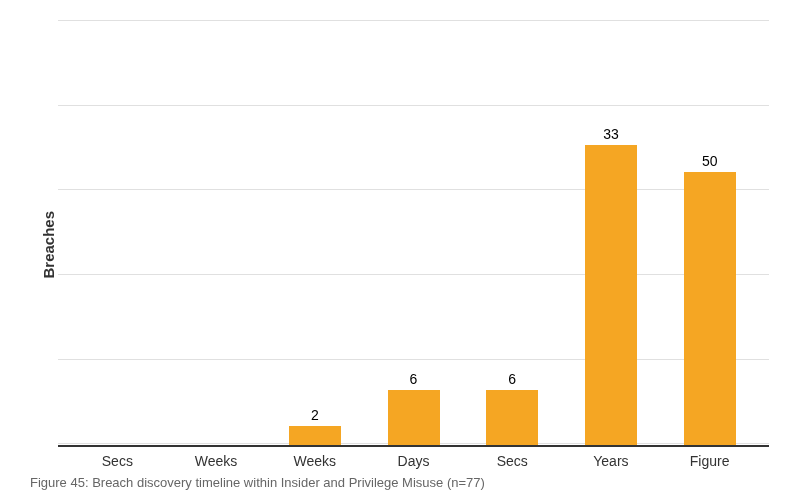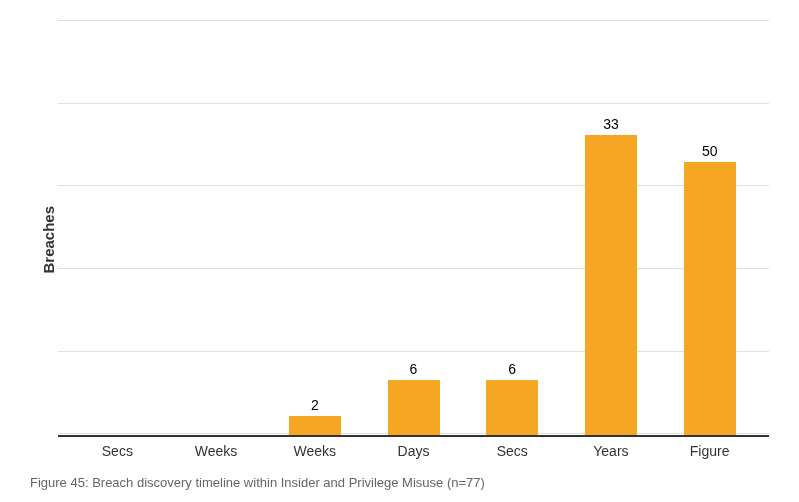--- a/index.html
+++ b/index.html
@@ -121,21 +121,21 @@
     }
 
     .x-label {
       flex: 1;
       text-align: center;
       font-size: 14px;
       color: #333;
     }
 
     .caption {
-      margin-top: 14px;
+      margin-top: 4px;
       font-size: 13px;
       color: #666;
       line-height: 1.5;
       width: 100%;
     }
   </style>
 </head>
 <body>
 
 <div class="chart-container">

